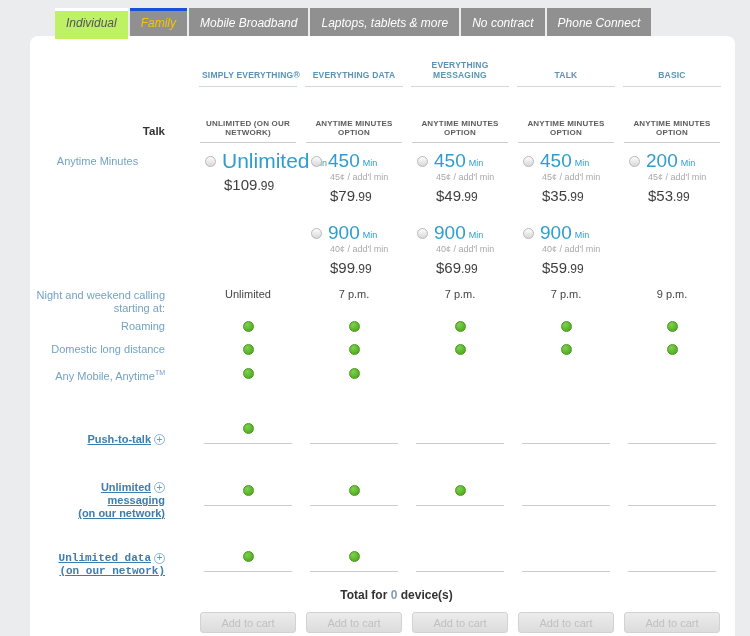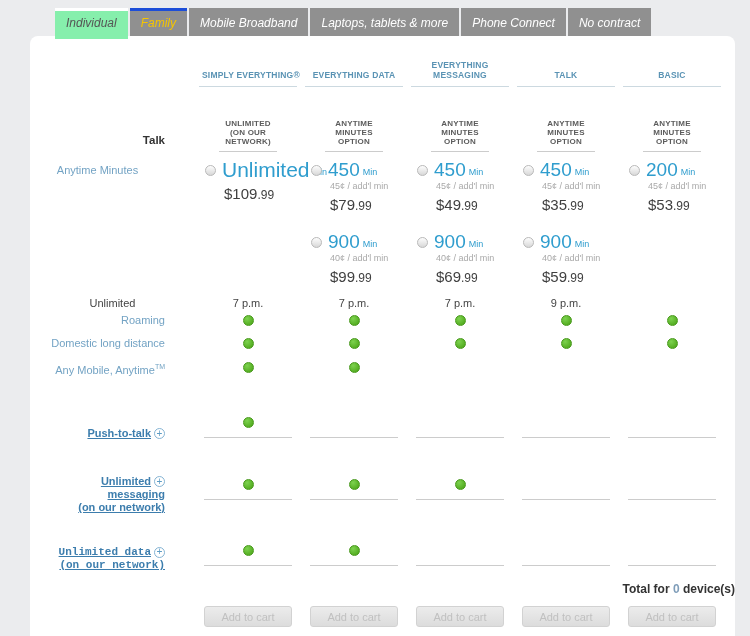--- a/index.html
+++ b/index.html
@@ -6,21 +6,21 @@
   html,body { width:750px; height:636px; overflow:hidden; }
   body { background:#ebecee; font-family:"Liberation Sans", sans-serif; color:#444; position:relative; }
 
   
   .tabs { position:absolute; left:55px; top:8px; display:flex; gap:2px; z-index:5; }
   .tab {
     background:#909090; color:#fff; font-style:italic; font-size:12px;
     line-height:25px; padding:0 11px; height:28px; border-top:3px solid #909090;
     cursor:pointer; white-space:nowrap;
   }
-  .tab.active { background:#86efac; color:#555; border-top:3px solid #ffffff; height:31px; }
+  .tab.active { background:#bef264; color:#555; border-top:3px solid #ffffff; height:31px; }
   .tab.accent { color:#f5c500; border-top:3px solid #1d4ed8; }
 
   
   .panel {
     position:absolute; left:30px; top:36px; width:705px; height:600px;
     background:#fff; border-radius:8px 8px 0 0;
   }
 
   .grid-row { display:grid; grid-template-columns:165px repeat(5,106px); }
   .lbl { text-align:right; padding-right:30px; font-size:11px; color:#73a3c4; }
@@ -32,21 +32,21 @@
   .plan-name {
     color:#5a93b4; font-weight:bold; font-size:8.5px; letter-spacing:.2px;
     border-bottom:1px solid #ccd9e0; padding:0 3px 6px 3px; margin:0 4px;
   }
   .nowrap { white-space:nowrap; }
 
   
   .row-subheads { margin-top:32px; align-items:end; }
   .subhead {
     color:#5c5c5c; font-weight:bold; font-size:8px; letter-spacing:.2px;
-    border-bottom:1px solid #cccccc; padding:0 2px 5px 2px; margin:0 24px;
+    border-bottom:1px solid #cccccc; padding:0 2px 5px 2px; margin:0 5px;
   }
   .row-subheads .lbl { font-size:11.5px; padding-bottom:6px; }
 
   
   .row-options { margin-top:8px; min-height:62px; }
   .row-options2 { margin-top:10px; min-height:50px; }
   .opt-cell { text-align:left; padding-left:10px; }
   .opt-line { display:flex; align-items:center; }
   .radio {
     width:11px; height:11px; border-radius:50%;
@@ -88,42 +88,42 @@
   .feat-cell .dot { margin-bottom:9px; }
   .row-ptt { margin-top:22px; height:38px; }
   .row-ptt .lbl { align-self:end; margin-bottom:-2px; }
   .row-msg { margin-top:14px; height:48px; }
   .row-msg .lbl { align-self:end; margin-bottom:-14px; }
   .row-data { margin-top:26px; height:40px;font-family:Liberation Mono, monospace; }
   .row-data .lbl { align-self:end; margin-bottom:-6px; }
 
   
   .row-total { margin-top:16px; }
-  .total-text { font-size:12px; font-weight:bold; color:#333; text-align:right; padding-left:28px; }
+  .total-text { font-size:12px; font-weight:bold; color:#333; text-align:center; padding-left:28px; }
   .total-count { color:#7f9db9; }
 
   
   .row-buttons { margin-top:10px; }
   .btn-cart {
-    display:block; margin:0 auto; width:88px; height:21px;
+    display:block; margin:0 auto; width:96px; height:21px;
     background:linear-gradient(#ececec,#dcdcdc); border:1px solid #d2d2d2;
     border-radius:3px; color:#c0c0c0; font-size:11px; font-family:"Liberation Sans",sans-serif;
     cursor:pointer;
   }
 </style>
 </head>
 <body>
 
 <div class="tabs">
   <div class="tab active">Individual</div>
   <div class="tab accent">Family</div>
   <div class="tab">Mobile Broadband</div>
   <div class="tab">Laptops, tablets &amp; more</div>
+  <div class="tab">No contract</div>
   <div class="tab">Phone Connect</div>
-  <div class="tab">No contract</div>
 </div>
 
 <div class="panel">
 
   <div class="grid-row row-plan-names">
     <div class="lbl"></div>
     <div class="cell">
         <div class="plan-name nowrap">SIMPLY EVERYTHING®</div>
       </div>
     <div class="cell">
@@ -234,20 +234,21 @@
         <span class="min-num">900</span>
         <span class="min-label">Min</span>
       </div>
       <div class="addl">40¢ / add'l min</div>
       <div class="price"><span>$59</span><span class="cents">.99</span></div>
     </div>
     <div class="opt-cell"></div>
   </div>
 
   <div class="grid-row row-night">
+    <div class="lbl">Night and weekend calling starting at:</div>
     <div class="cell night-val">Unlimited</div>
     <div class="cell night-val">7 p.m.</div>
     <div class="cell night-val">7 p.m.</div>
     <div class="cell night-val">7 p.m.</div>
     <div class="cell night-val">9 p.m.</div>
   </div>
 
   <div class="grid-row row-feature">
     <div class="lbl">Roaming</div>
     <div class="cell"><span class="dot"></span></div>

